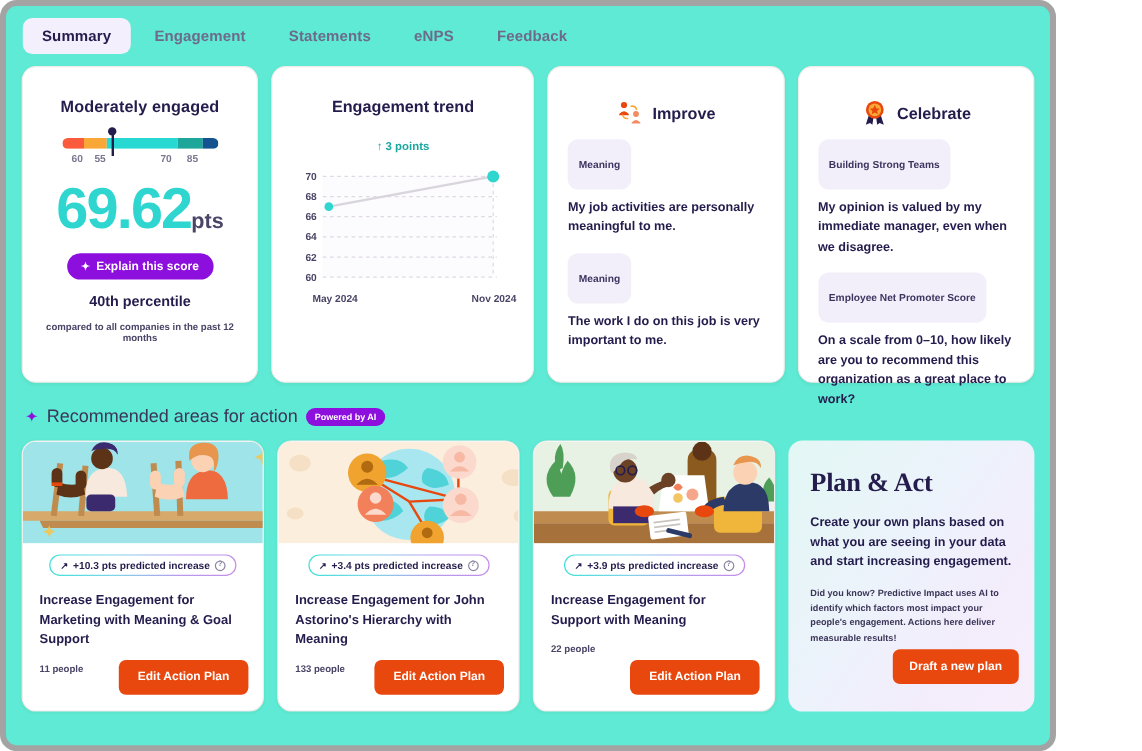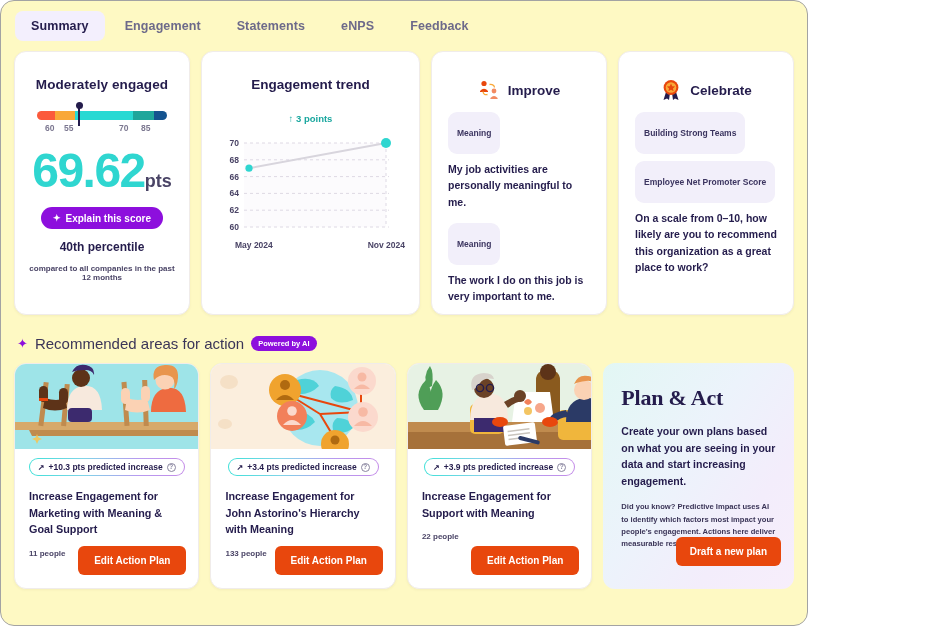--- a/index.html
+++ b/index.html
@@ -4,23 +4,23 @@
 <style>
   * { box-sizing: border-box; margin: 0; padding: 0; }
   html, body {
     width: 952px; height: 626px;
     background: #ffffff;
     font-family: "Liberation Sans", sans-serif;
     overflow: hidden;
   }
   .page {
     position: relative;
-    width: 808px; height: 626px;
-    background: #fef9c3;
-    border: 1px solid #a3a3a3;
+    width: 880px; height: 626px;
+    background: #5eead4;
+    border: 5px solid #a3a3a3;
     border-radius: 14px;
     overflow: hidden;
   }
 
   
   .tabbar {
     display: flex; align-items: center;
     gap: 4px;
     padding: 9px 14px 9px 14px;
     height: 50px;
@@ -341,20 +341,21 @@
           <path d="M16 13 L18.5 21 L15 19.4 L13 21 L12 14 Z" fill="#241c4c"></path>
           <circle cx="11" cy="8.5" r="7.4" fill="#e8470d"></circle>
           <circle cx="11" cy="8.5" r="5.3" fill="#f9a838"></circle>
           <path d="M11 4.6 L12.25 7.3 L15.1 7.6 L12.95 9.5 L13.6 12.3 L11 10.85 L8.4 12.3 L9.05 9.5 L6.9 7.6 L9.75 7.3 Z" fill="#e8470d"></path>
         </svg>
         <span class="label">Celebrate</span>
       </div>
       <div class="ic-body">
         <div>
           <span class="tag">Building Strong Teams</span>
+          <div class="stmt">My opinion is valued by my immediate manager, even when we disagree.</div>
         </div>
         <div>
           <span class="tag">Employee Net Promoter Score</span>
           <div class="stmt">On a scale from 0–10, how likely are you to recommend this organization as a great place to work?</div>
         </div>
       </div>
     </div>
   </div>
 
   <div class="rec-head">

